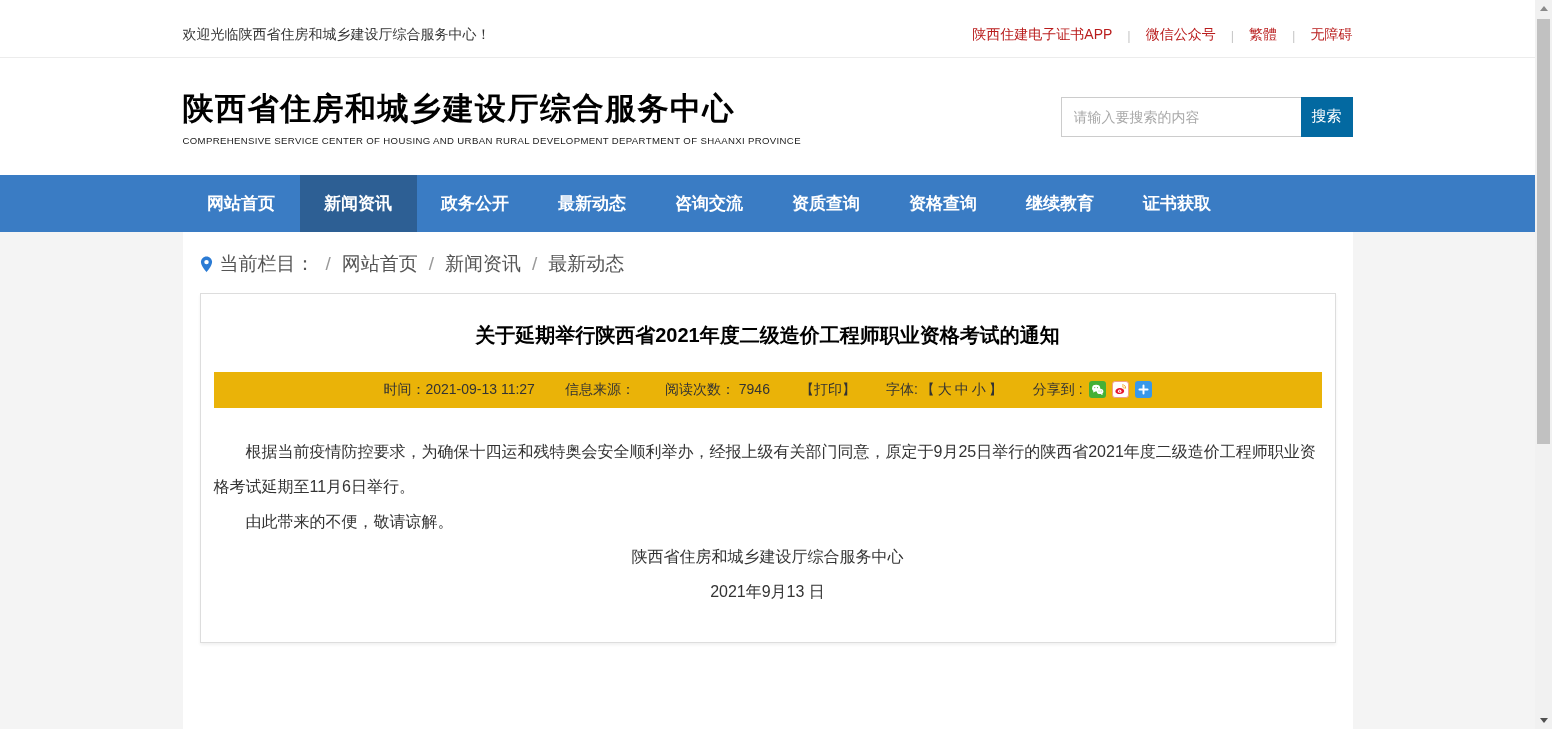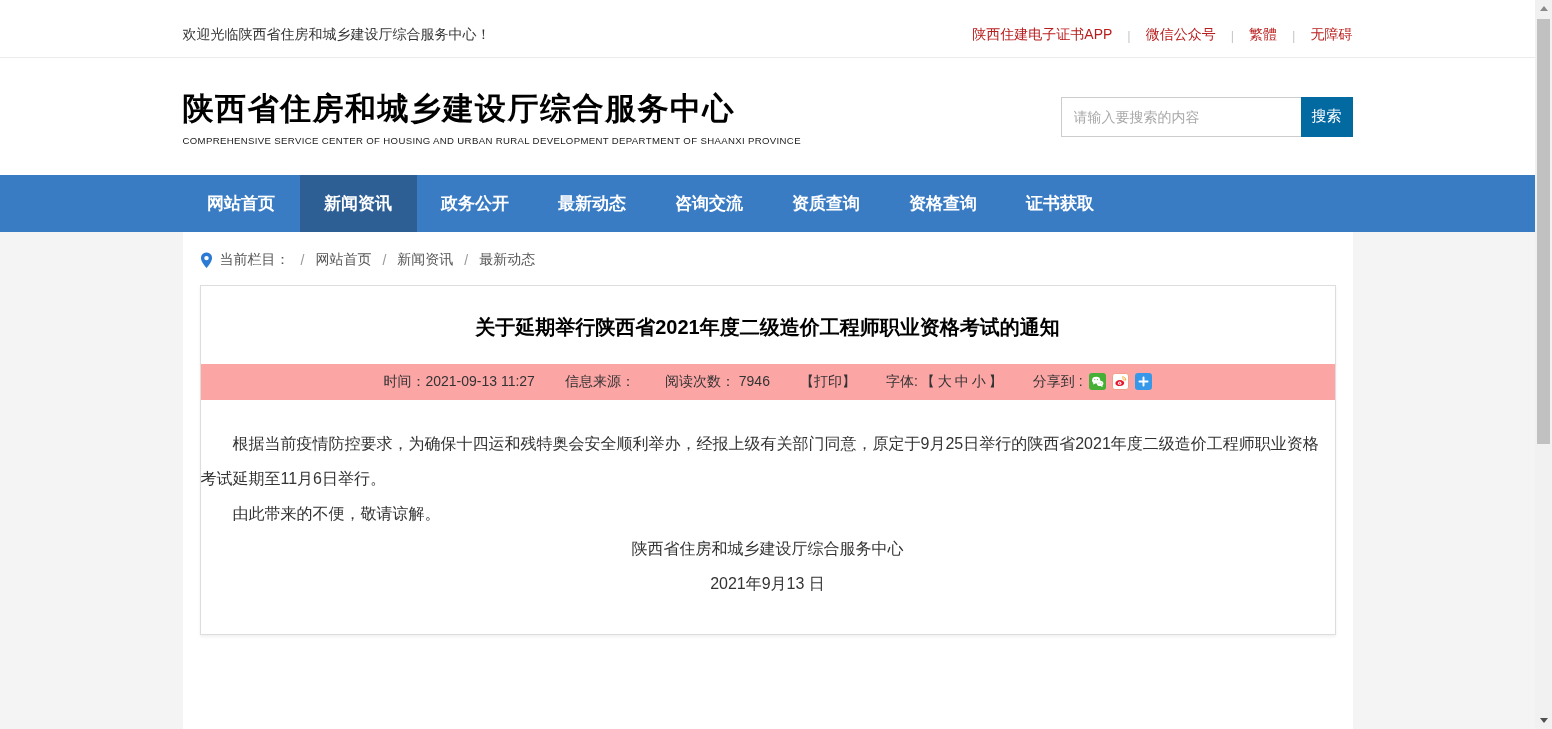--- a/index.html
+++ b/index.html
@@ -51,38 +51,38 @@
     color: #fff; font-size: 17px; font-weight: bold; text-decoration: none; cursor: pointer;
   }
   .nav-item.active { background: #2d5f94; }
 
   
   .content { height: 497px; background: #f4f4f4; }
   .content-col { width: 1170px; margin: 0 auto; background: #fff; height: 100%; padding-top: 19px; }
 
   .breadcrumb {
     margin: 0 17px; display: flex; align-items: center;
-    font-size: 14px; color: #555;
+    font-size: 19px; color: #555;
   }
   .breadcrumb .pin { margin-right: 7px; display: inline-flex; }
   .crumb-label { color: #555; }
   .crumb-sep { color: #999; margin: 0 11px; }
   .breadcrumb a { color: #555; text-decoration: none; cursor: pointer; }
 
   .article-box {
     margin: 16px 17px 0; border: 1px solid #ddd; background: #fff;
-    height: 350px; padding: 0 0;
+    height: 350px; padding: 0 13px;
     box-shadow: 0 2px 3px rgba(0,0,0,0.06);
   }
   .article-title {
     text-align: center; font-size: 20px; font-weight: bold; color: #000;
     margin-top: 27px; line-height: 28px;
   }
   .meta-bar {
-    margin-top: 23px; height: 36px; background: #fca5a5;
+    margin-top: 23px; height: 36px; background: #eab308;
     display: flex; align-items: center; justify-content: center;
     font-size: 14px; color: #333; gap: 30px;
   }
   .meta-item { white-space: nowrap; }
   .meta-print { cursor: pointer; font-family: Liberation Serif, serif; }
   .font-ctrl { display: flex; align-items: center; gap: 3px; }
   .font-ctrl .sz { cursor: pointer; }
   .share { display: flex; align-items: flex-start; gap: 6px; }
   .share-icon {
     width: 17px; height: 17px; border-radius: 3px; display: inline-flex;
@@ -149,20 +149,21 @@
 
   <div class="nav">
     <div class="inner">
       <a class="nav-item">网站首页</a>
       <a class="nav-item active">新闻资讯</a>
       <a class="nav-item">政务公开</a>
       <a class="nav-item">最新动态</a>
       <a class="nav-item">咨询交流</a>
       <a class="nav-item">资质查询</a>
       <a class="nav-item">资格查询</a>
+      <a class="nav-item">继续教育</a>
       <a class="nav-item">证书获取</a>
     </div>
   </div>
 
   <div class="content">
     <div class="content-col">
 
       <div class="breadcrumb">
         <span class="pin">
           <svg width="13" height="17" viewBox="0 0 24 32">

